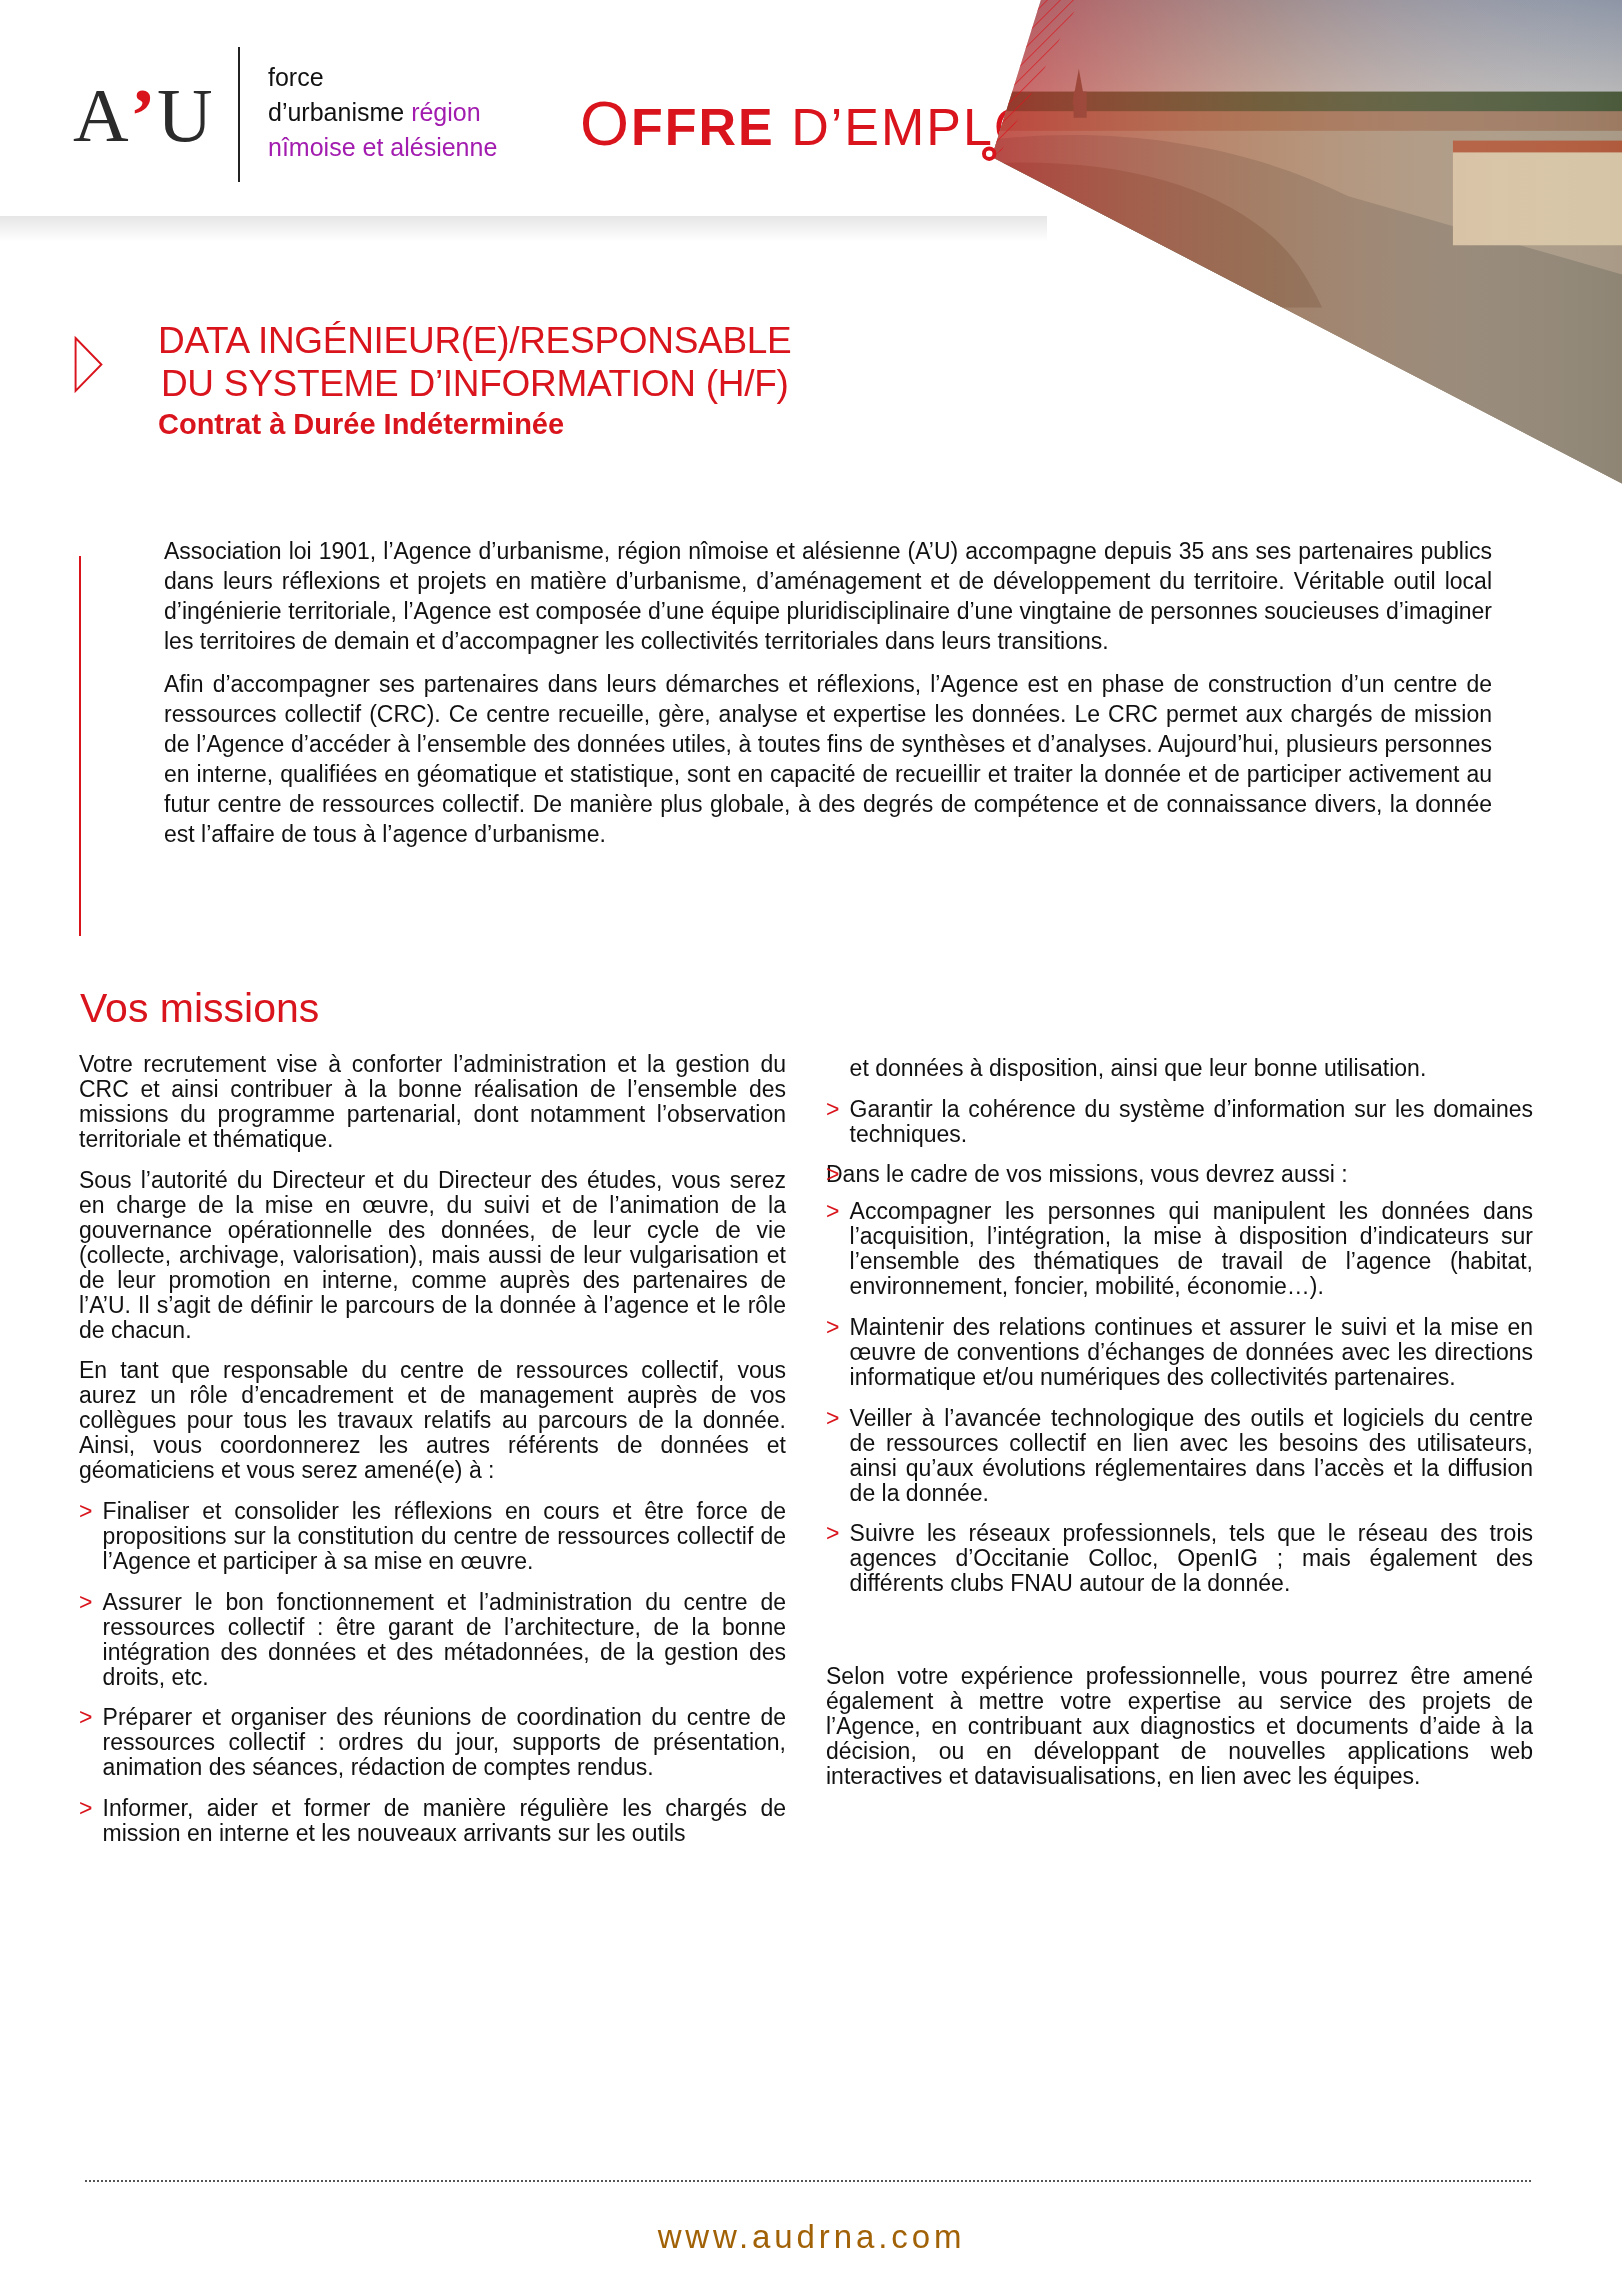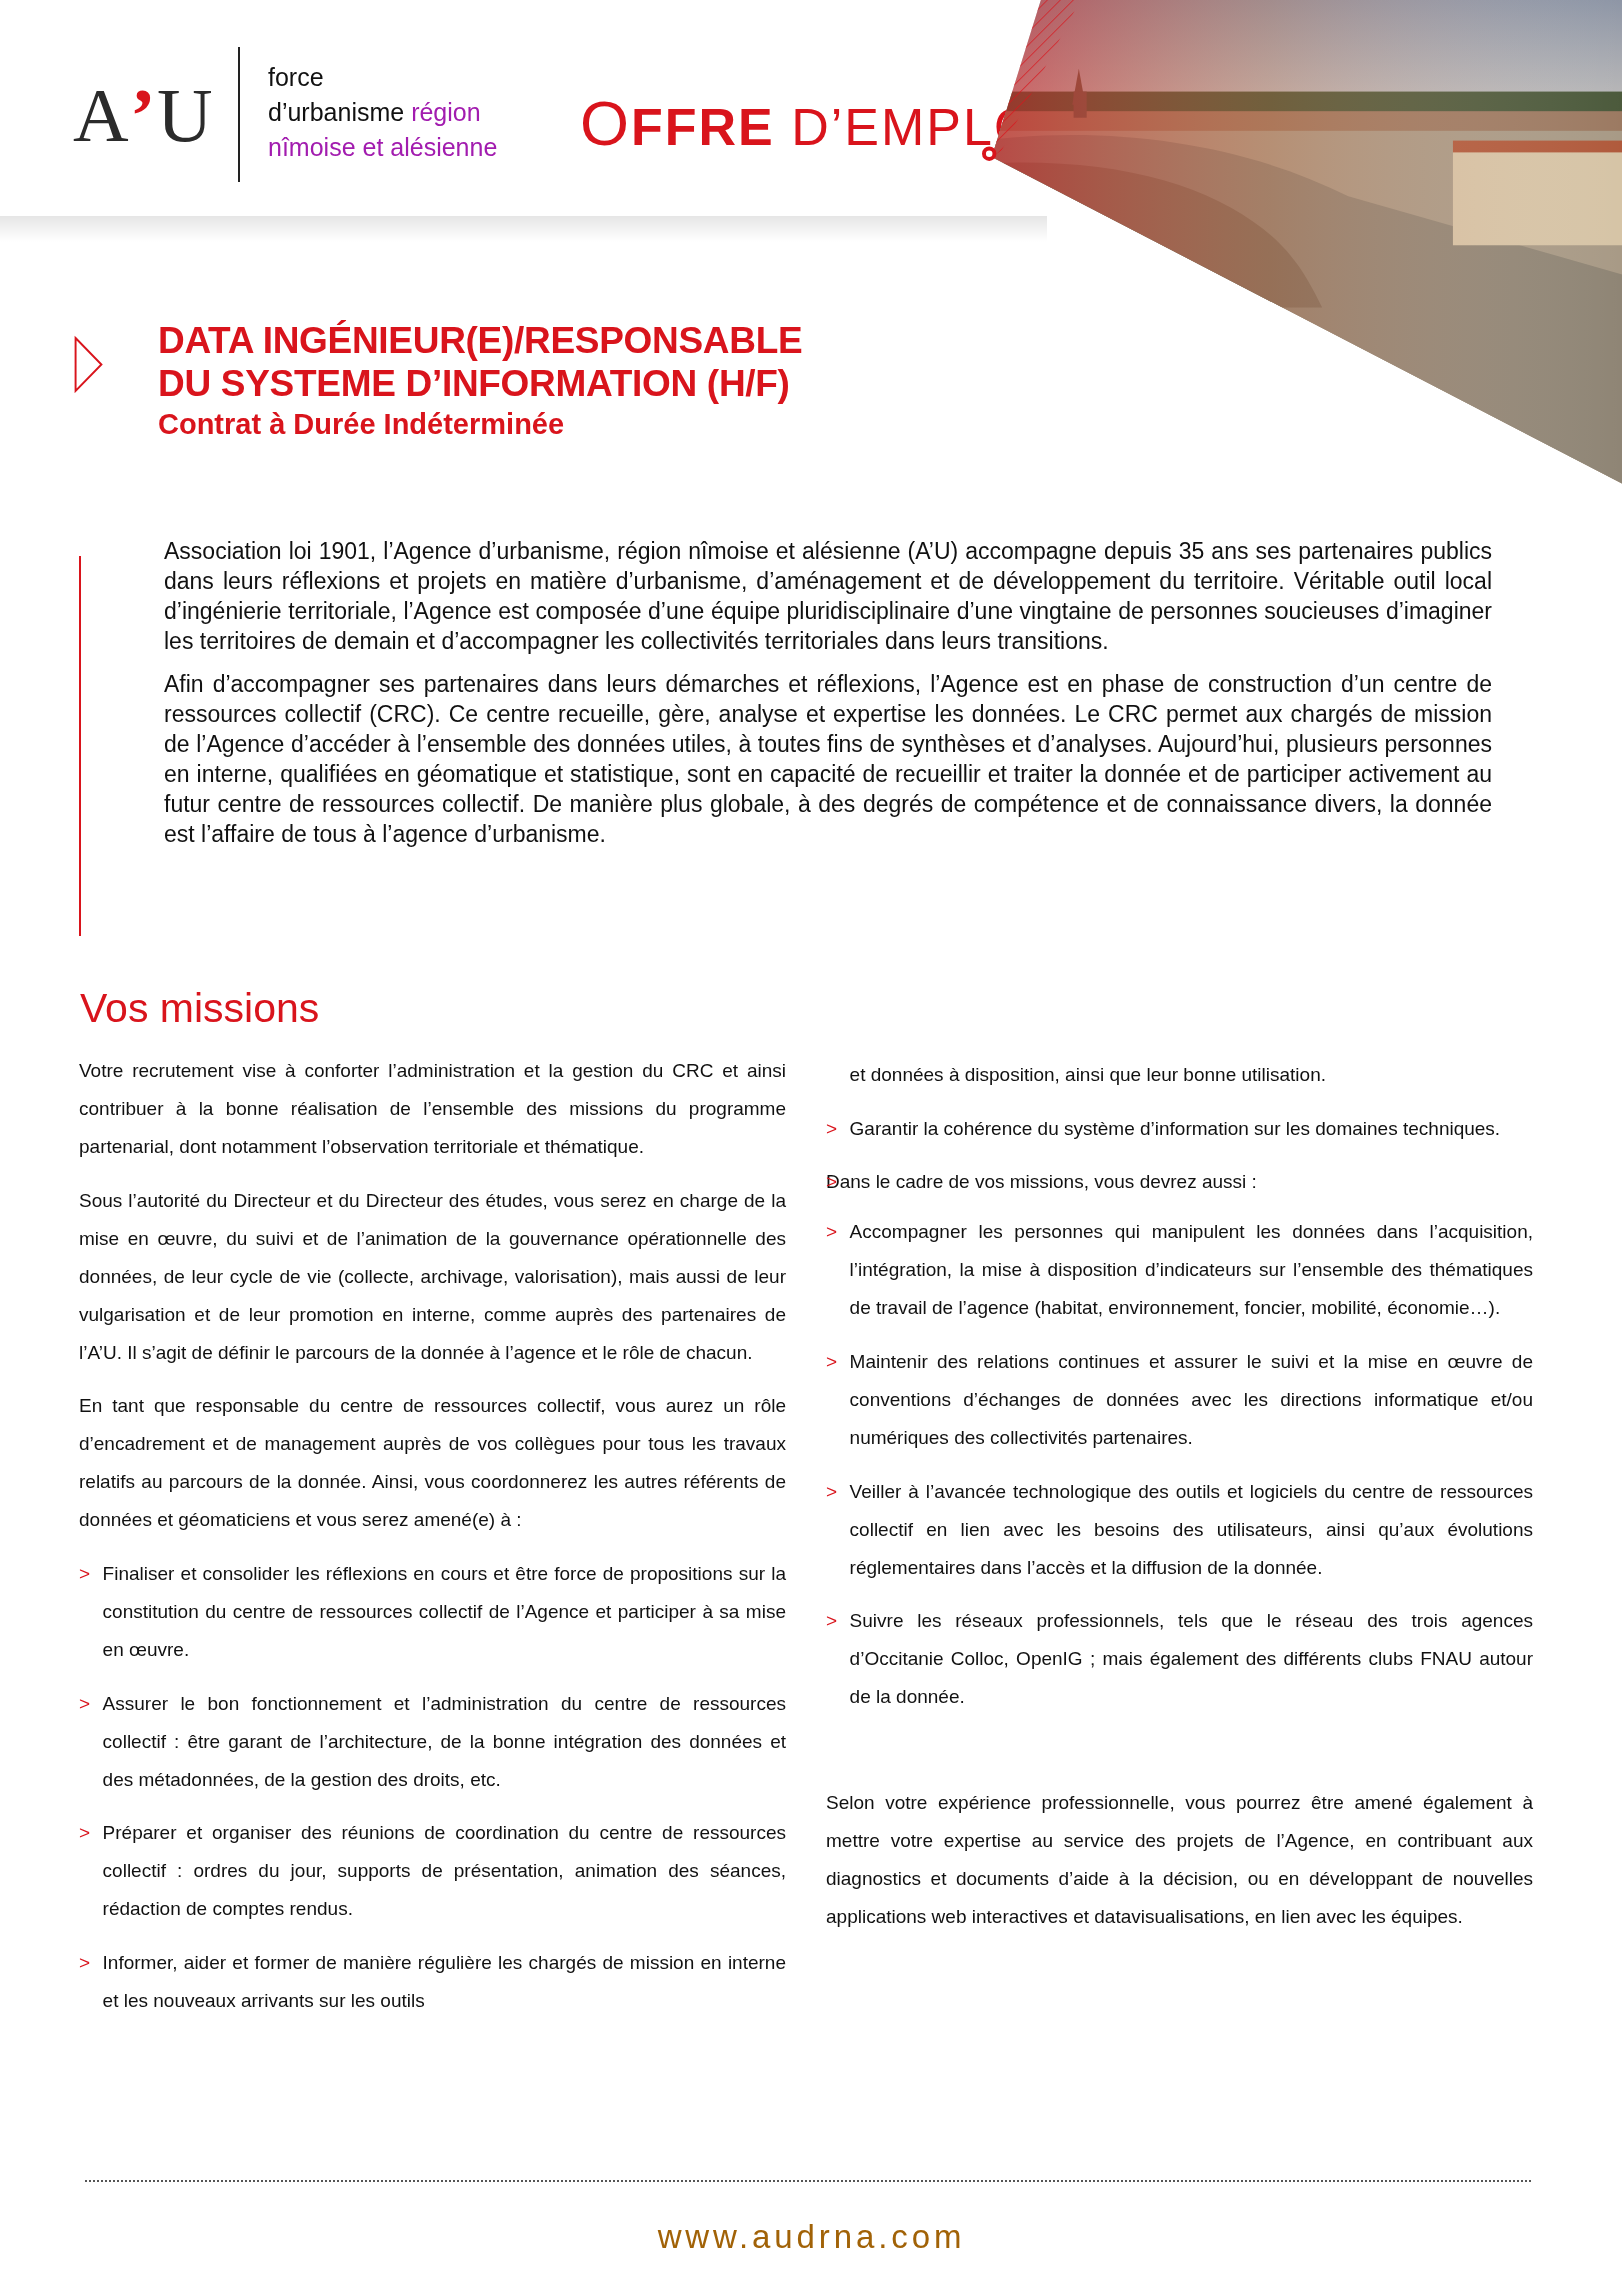--- a/index.html
+++ b/index.html
@@ -19,31 +19,31 @@
   .offre { left:580px; top:92px; font-size:52px; color:#d9141c; letter-spacing:2px; line-height:1; font-weight:300; }
   .offre .big { font-size:63px; }
   .offre .thin { font-weight:300; }
 
   
   .photo { left:982px; top:0; width:641px; height:484px; }
 
   
   .title-arrow { left:73px; top:335px; }
   .title { left:158px; top:319px; color:#d9141c; }
-  .title .l1, .title .l2 { font-size:37px; font-weight:700; line-height:43px; letter-spacing:-0.3px; }
+  .title .l1, .title .l2 { font-size:37px; font-weight:400; line-height:43px; letter-spacing:-0.3px;text-align:center; }
   .title .sub { font-size:29px; line-height:39px; font-weight:700; }
 
   
   .intro-bar { left:79px; top:556px; width:2px; height:380px; background:#d9141c; }
   .intro { left:164px; top:536px; width:1328px; font-size:23px; line-height:30px; text-align:justify; }
   .intro p { margin:0 0 13px 0; }
 
   .section-h { left:80px; top:988px; font-size:41px; color:#d9141c; font-weight:300; line-height:1; }
 
-  .col { font-size:19px; line-height:38px; text-align:justify; }
+  .col { font-size:23px; line-height:25px; text-align:justify; }
   .col p { margin:0 0 15.7px 0; }
   .col-left { left:79px; top:1052px; width:707px; }
   .col-right { left:826px; top:1056px; width:707px; }
   .bullet { position:relative; padding-left:23.6px; margin:0 0 15.7px 0; }
   .bullet .chev { position:absolute; left:0; top:0; color:#d9141c; }
   .col .bold { font-weight:400; margin:0 0 11.8px 0; }
   .spacer-lg { height:52px; }
 
   .dots { left:85px; top:2180px; width:1446px; height:0; border-top:2px dotted #555; }
   .site { left:0; top:2218px; width:1623px; text-align:center; font-size:33px; color:#a16207; letter-spacing:3.9px; font-weight:300; }

